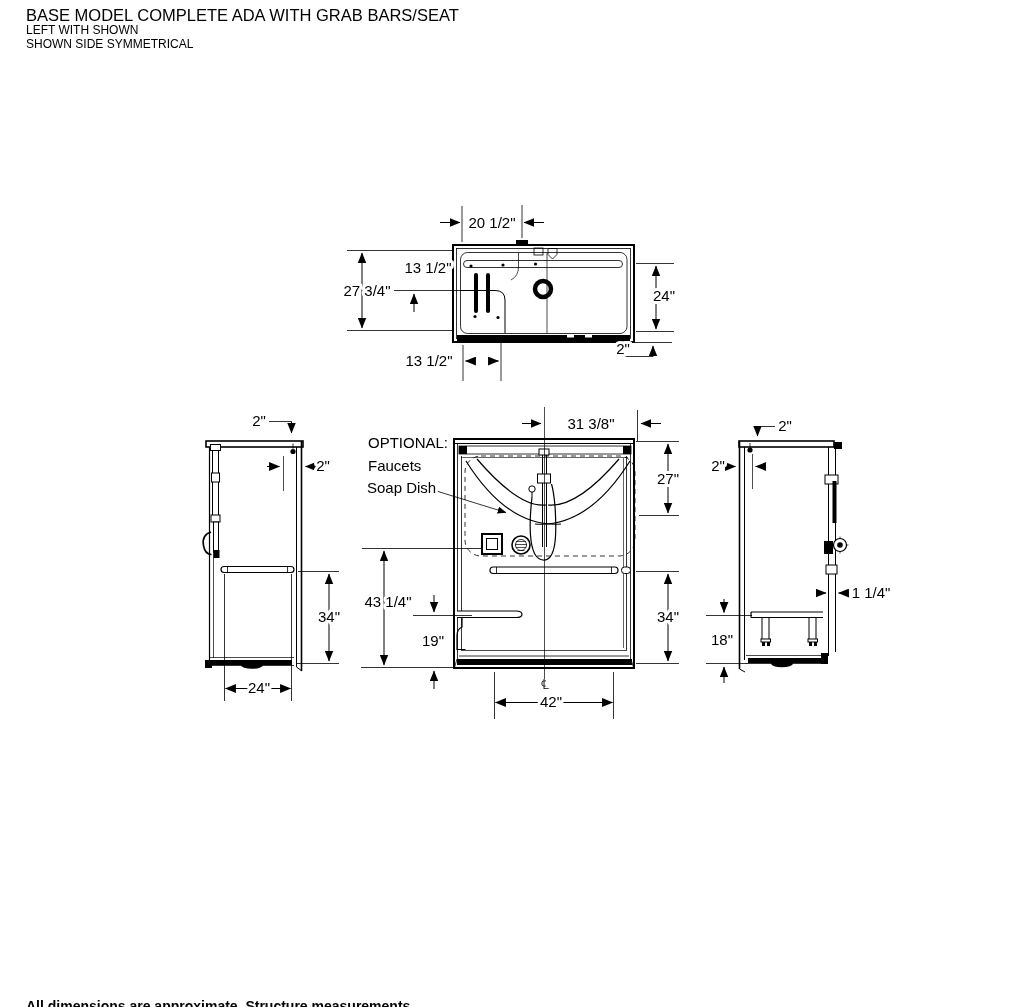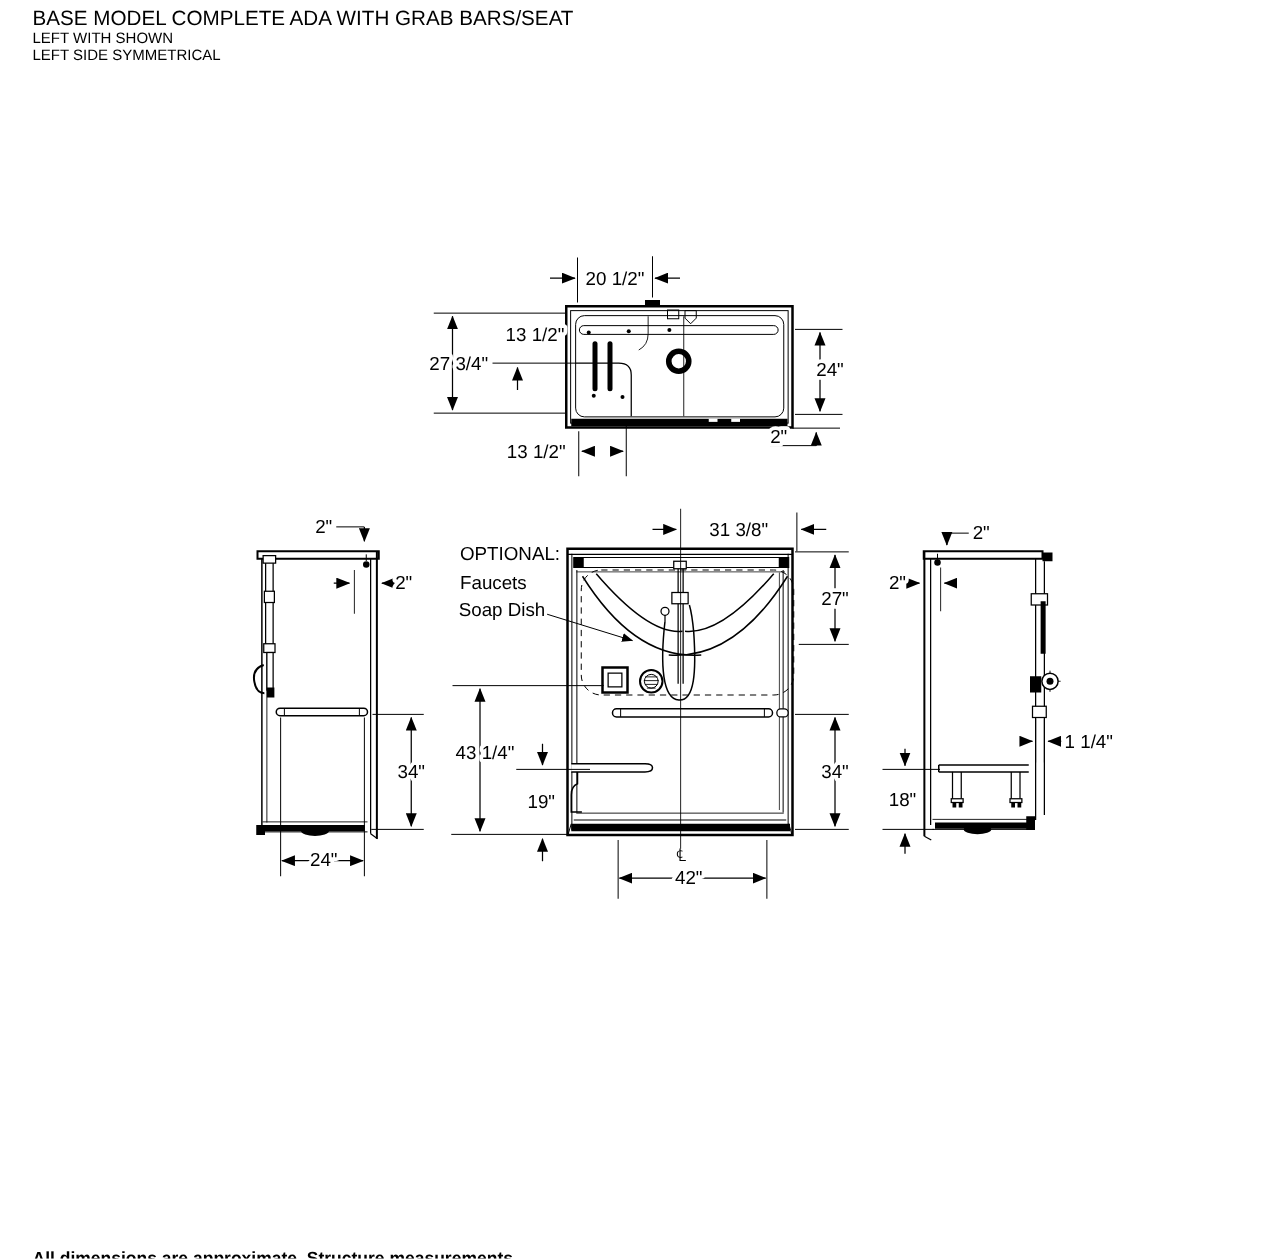--- a/index.html
+++ b/index.html
@@ -25,21 +25,21 @@
   .cl{font-size:14px;fill:#000;text-anchor:middle;}
 </style>
 </head>
 <body>
 
 <div class="page">
 
   <div class="titleblock">
     <div class="t-big">BASE MODEL COMPLETE ADA WITH GRAB BARS/SEAT</div>
     <div class="t-small">LEFT WITH SHOWN</div>
-    <div class="t-small">LEFT SIDE SYMMETRICAL</div>
+    <div class="t-small">SHOWN SIDE SYMMETRICAL</div>
   </div>
 
   <svg width="1024" height="1007" viewBox="0 0 1024 1007">
     <defs>
       <marker id="arr" viewBox="0 0 10 8" markerWidth="11" markerHeight="9" refX="9.5" refY="4" orient="auto-start-reverse">
         <path d="M0,0 L10,4 L0,8 z" fill="#000"></path>
       </marker>
     </defs>
 
     <g>

